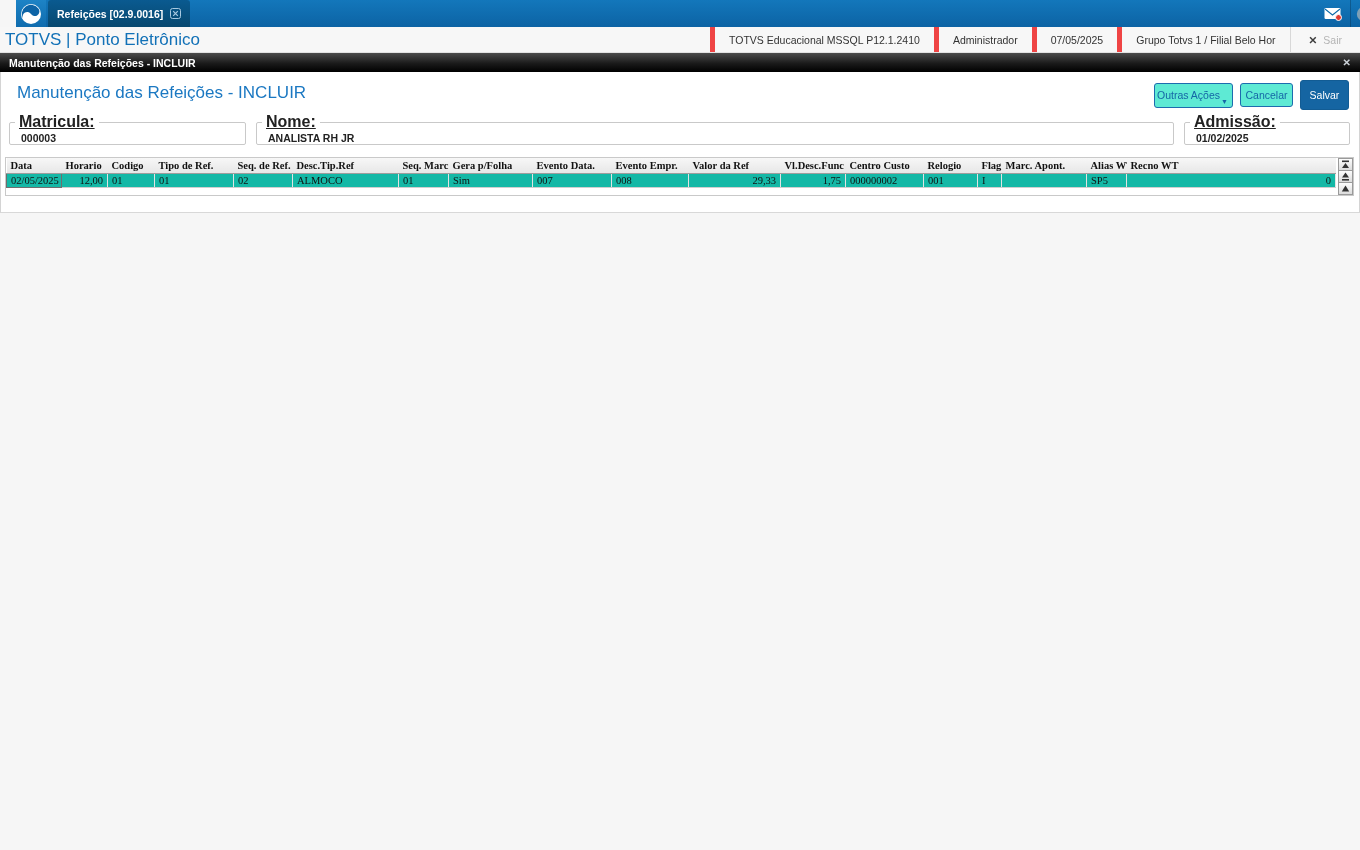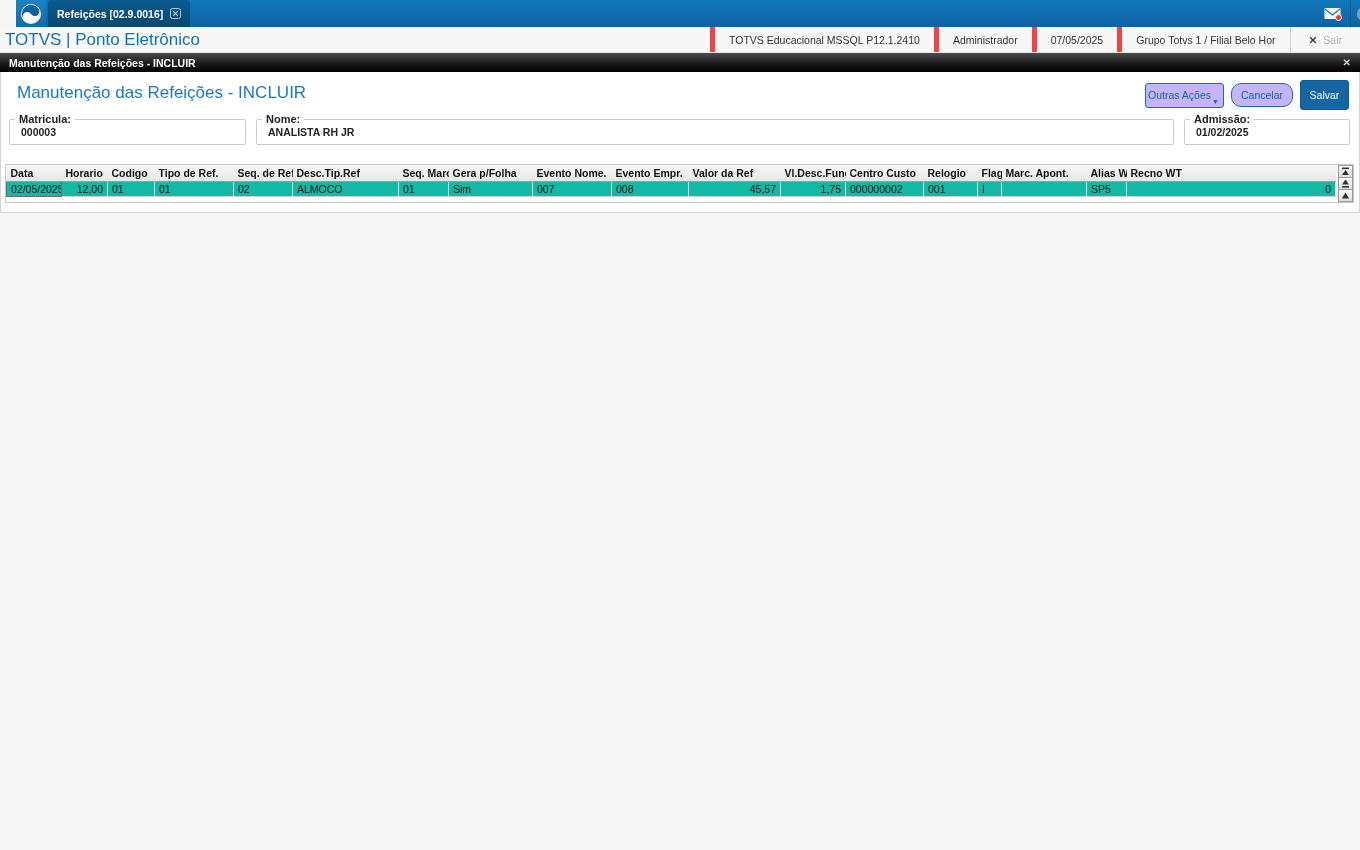--- a/index.html
+++ b/index.html
@@ -37,36 +37,36 @@
   .darkbar .title { color:#fff; font-weight:bold; font-size:10.5px; }
   .darkbar .close { margin-left:auto; color:#ccd3d9; font-size:10px; font-weight:bold; }
 
   
   .panel { position:absolute; top:72px; left:0; width:1360px; height:141px; background:#fff;
            border-left:1px solid #d4d4d4; border-right:1px solid #d4d4d4; border-bottom:1px solid #d8d8d8; }
   .page-title { position:absolute; left:16px; top:11px; font-size:17px; color:#1b78c2; white-space:nowrap; }
 
   .btnrow { position:absolute; right:10px; top:8px; display:flex; align-items:center; gap:7px; }
   .btn { font-family:"Liberation Sans", sans-serif; font-size:10.5px; border-radius:3px; border:1px solid #1d6cae;
-         color:#1566a6; background:#c4b5fd; display:flex; align-items:center; justify-content:center; }
+         color:#1566a6; background:#5eead4; display:flex; align-items:center; justify-content:center; }
   .btn-outras { width:79px; height:25px; position:relative; padding-right:10px; }
   .btn-outras .caret { position:absolute; right:4px; bottom:2px; font-size:7px; color:#1566a6; }
-  .btn-cancel { width:62px; height:24px;border-radius:10px; }
+  .btn-cancel { width:53px; height:24px; }
   .btn-save { width:49px; height:30px; background:#1565a2; border-color:#125c94; color:#fff; }
 
   fieldset { position:absolute; height:32px; border:1px solid #c9c9c9; border-radius:2px; background:#fff; top:41px; }
-  legend { font-size:11px; font-weight:bold; color:#222; margin-left:5px; padding:0 4px; }
+  legend { font-size:16px; font-weight:bold; color:#222; margin-left:5px; padding:0 4px;text-decoration:underline; }
   .fval { font-size:10.5px; font-weight:bold; color:#222; padding:1px 0 0 11px; white-space:nowrap; overflow:hidden; }
   .fs-matricula { left:8px; width:237px; }
   .fs-nome { left:255px; width:918px; }
   .fs-admissao { left:1183px; width:166px; }
 
   
-  .gridwrap { position:absolute; top:92px; left:4px; width:1349px; height:39px; background:#fff;
-              border:1px solid #cncnc; border:1px solid #c9c9c9; }
+  .gridwrap { position:absolute; top:85px; left:4px; width:1349px; height:39px; background:#fff;
+              border:1px solid #cncnc; border:1px solid #c9c9c9;font-family:Liberation Serif, serif; }
   table.grid { border-collapse:collapse; table-layout:fixed; width:1330px; font-size:10.5px; }
   table.grid th { background:linear-gradient(180deg,#f7f7f7,#e7e7e7); border-bottom:1px solid #9d9d9d;
                   font-weight:bold; color:#111; text-align:left; padding:2px 4px; height:13px;
                   white-space:nowrap; overflow:hidden; }
   table.grid td { background:#14b8a6; border-right:1px solid #e3e3e3; border-bottom:1px solid #cfcfcf;
                   color:#111; padding:1px 4px; height:12px; white-space:nowrap; overflow:hidden; }
   table.grid td.sel { border:1px solid #6e6e6e; }
   .gridbtns { position:absolute; top:0; right:0; width:15px; display:flex; flex-direction:column; }
   .gbtn { width:15px; height:13px; background:linear-gradient(180deg,#fdfdfd,#dcdcdc); border:1px solid #9a9a9a;
           margin-top:-1px; display:flex; align-items:center; justify-content:center; padding:0; }
@@ -183,21 +183,21 @@
           <thead>
             <tr>
               <th>Data</th>
               <th>Horario</th>
               <th>Codigo</th>
               <th>Tipo de Ref.</th>
               <th>Seq. de Ref.</th>
               <th>Desc.Tip.Ref</th>
               <th>Seq. Marc.</th>
               <th>Gera p/Folha</th>
-              <th>Evento Nome.</th>
+              <th>Evento Data.</th>
               <th>Evento Empr.</th>
               <th>Valor da Ref</th>
               <th>Vl.Desc.Func</th>
               <th>Centro Custo</th>
               <th>Relogio</th>
               <th>Flag</th>
               <th>Marc. Apont.</th>
               <th>Alias WT</th>
               <th>Recno WT</th>
             </tr>
@@ -207,21 +207,21 @@
               <td class="sel" style="text-align: left;">02/05/2025</td>
               <td style="text-align: right;">12,00</td>
               <td style="text-align: left;">01</td>
               <td style="text-align: left;">01</td>
               <td style="text-align: left;">02</td>
               <td style="text-align: left;">ALMOCO</td>
               <td style="text-align: left;">01</td>
               <td style="text-align: left;">Sim</td>
               <td style="text-align: left;">007</td>
               <td style="text-align: left;">008</td>
-              <td style="text-align: right;">45,57</td>
+              <td style="text-align: right;">29,33</td>
               <td style="text-align: right;">1,75</td>
               <td style="text-align: left;">000000002</td>
               <td style="text-align: left;">001</td>
               <td style="text-align: left;">I</td>
               <td style="text-align: left;"></td>
               <td style="text-align: left;">SP5</td>
               <td style="text-align: right;">0</td>
             </tr>
           </tbody>
         </table>

